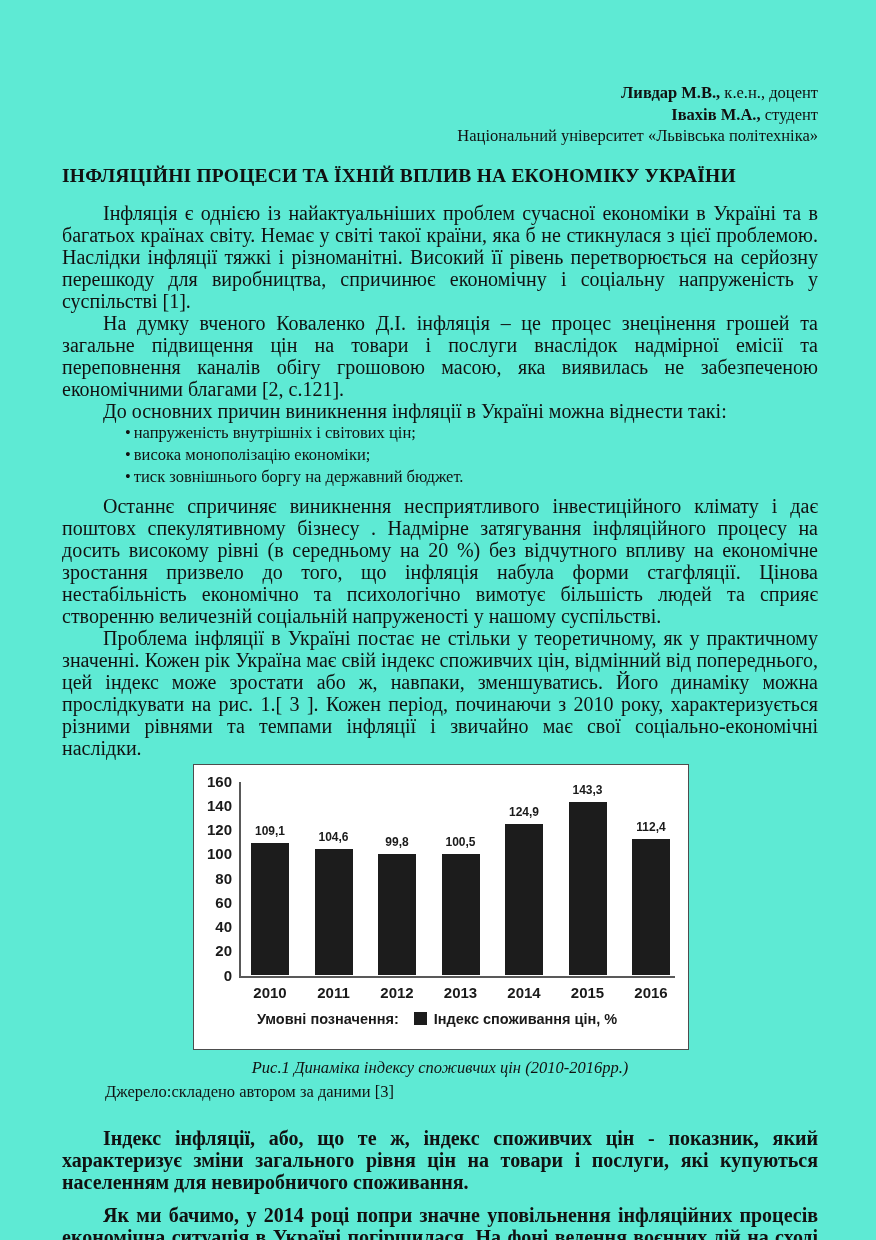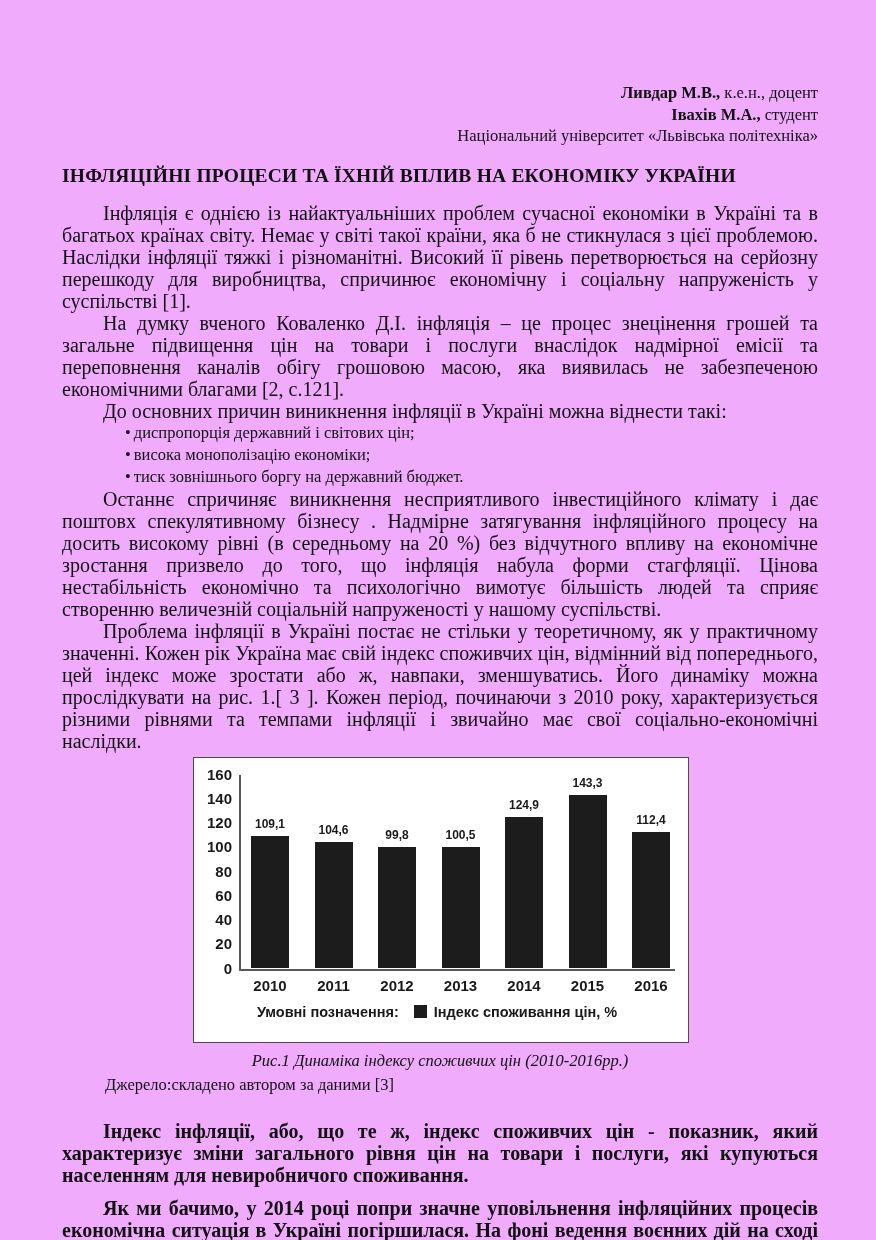--- a/index.html
+++ b/index.html
@@ -1,17 +1,17 @@
 <!DOCTYPE html>
 <html lang="uk"><head>
 <meta charset="utf-8">
 <style>
   html,body{margin:0;padding:0;background:#ffffff;}
   .page{
-    width:876px;height:1240px;background:#f0abfc;color:#111111;
+    width:876px;height:1240px;background:#5eead4;color:#111111;
     font-family:"Liberation Serif", serif;
     position:relative;box-sizing:border-box;
     padding:82px 58px 0 62px;overflow:hidden;
   }
   
   .author-block{text-align:right;font-size:16.5px;line-height:21.5px;}
   .author-name{font-weight:bold;}
   
   .doc-title{
     text-align:left;font-weight:bold;font-size:19.5px;line-height:24px;
@@ -81,26 +81,26 @@
 
   <div class="doc-title">ІНФЛЯЦІЙНІ ПРОЦЕСИ ТА ЇХНІЙ ВПЛИВ НА ЕКОНОМІКУ УКРАЇНИ</div>
 
   <div class="paras" id="paras-top">
       <p>Інфляція є однією із найактуальніших проблем сучасної економіки в Україні та в багатьох країнах світу. Немає у світі такої країни, яка б не стикнулася з цієї проблемою. Наслідки інфляції тяжкі і різноманітні. Високий її рівень перетворюється на серйозну перешкоду для виробництва, спричинює економічну і соціальну напруженість у суспільстві [1].</p>
       <p>На думку вченого Коваленко Д.І. інфляція – це процес знецінення грошей та загальне підвищення цін на товари і послуги внаслідок надмірної емісії та переповнення каналів обігу грошовою масою, яка виявилась не забезпеченою економічними благами [2, с.121].</p>
       <p>До основних причин виникнення інфляції в Україні можна віднести такі:</p>
     </div>
 
   <div class="bullet-list" id="bullet-list">
-      <div class="bullet-item"><span class="dot">•</span><span>диспропорція державний і світових цін;</span></div>
+      <div class="bullet-item"><span class="dot">•</span><span>напруженість внутрішніх і світових цін;</span></div>
       <div class="bullet-item"><span class="dot">•</span><span>висока монополізацію економіки;</span></div>
       <div class="bullet-item"><span class="dot">•</span><span>тиск зовнішнього боргу на державний бюджет.</span></div>
     </div>
 
-  <div class="paras" style="margin-top:0;" id="paras-mid">
+  <div class="paras" style="margin-top:7px;" id="paras-mid">
       <p>Останнє спричиняє виникнення несприятливого інвестиційного клімату і дає поштовх спекулятивному бізнесу . Надмірне затягування інфляційного процесу на досить високому рівні (в середньому на 20 %) без відчутного впливу на економічне зростання призвело до того, що інфляція набула форми стагфляції. Цінова нестабільність економічно та психологічно вимотує більшість людей та сприяє створенню величезній соціальній напруженості у нашому суспільстві.</p>
       <p>Проблема інфляції в Україні постає не стільки у теоретичному, як у практичному значенні. Кожен рік Україна має свій індекс споживчих цін, відмінний від попереднього, цей індекс може зростати або ж, навпаки, зменшуватись. Його динаміку можна прослідкувати на рис. 1.[ 3 ]. Кожен період, починаючи з 2010 року, характеризується різними рівнями та темпами інфляції і звичайно має свої соціально-економічні наслідки.</p>
     </div>
 
   <div class="figure-chart" id="figure-chart">
       <div class="ylab" style="top: 202px;">0</div>
       <div class="ylab" style="top: 177.75px;">20</div>
       <div class="ylab" style="top: 153.5px;">40</div>
       <div class="ylab" style="top: 129.25px;">60</div>
       <div class="ylab" style="top: 105px;">80</div>

